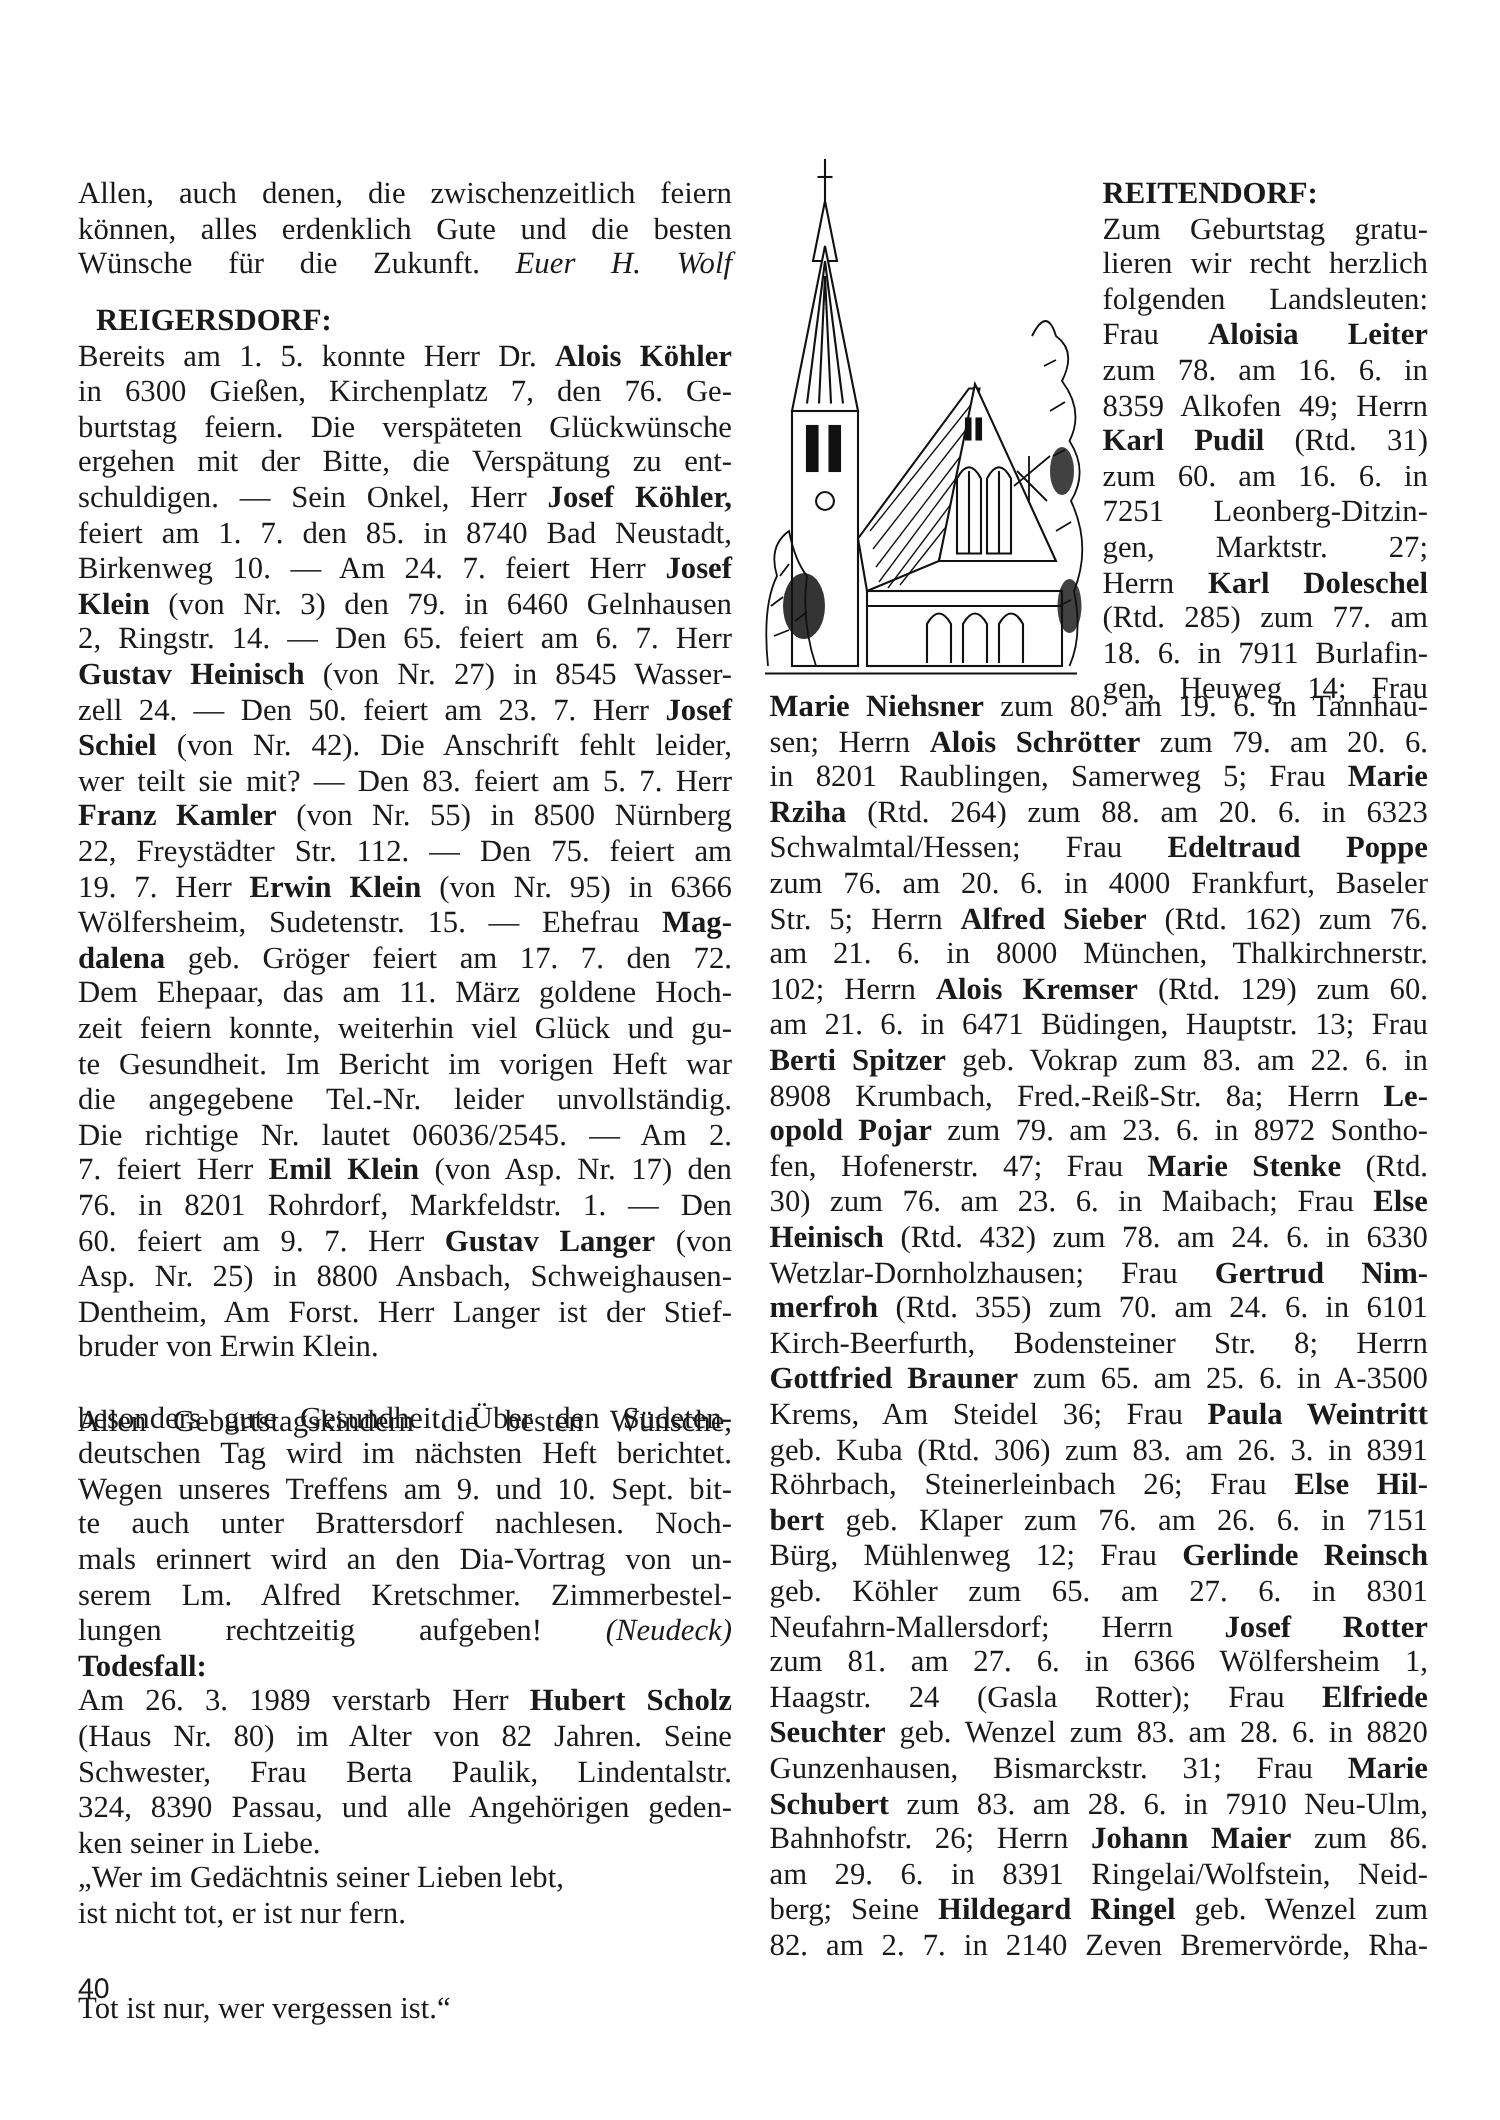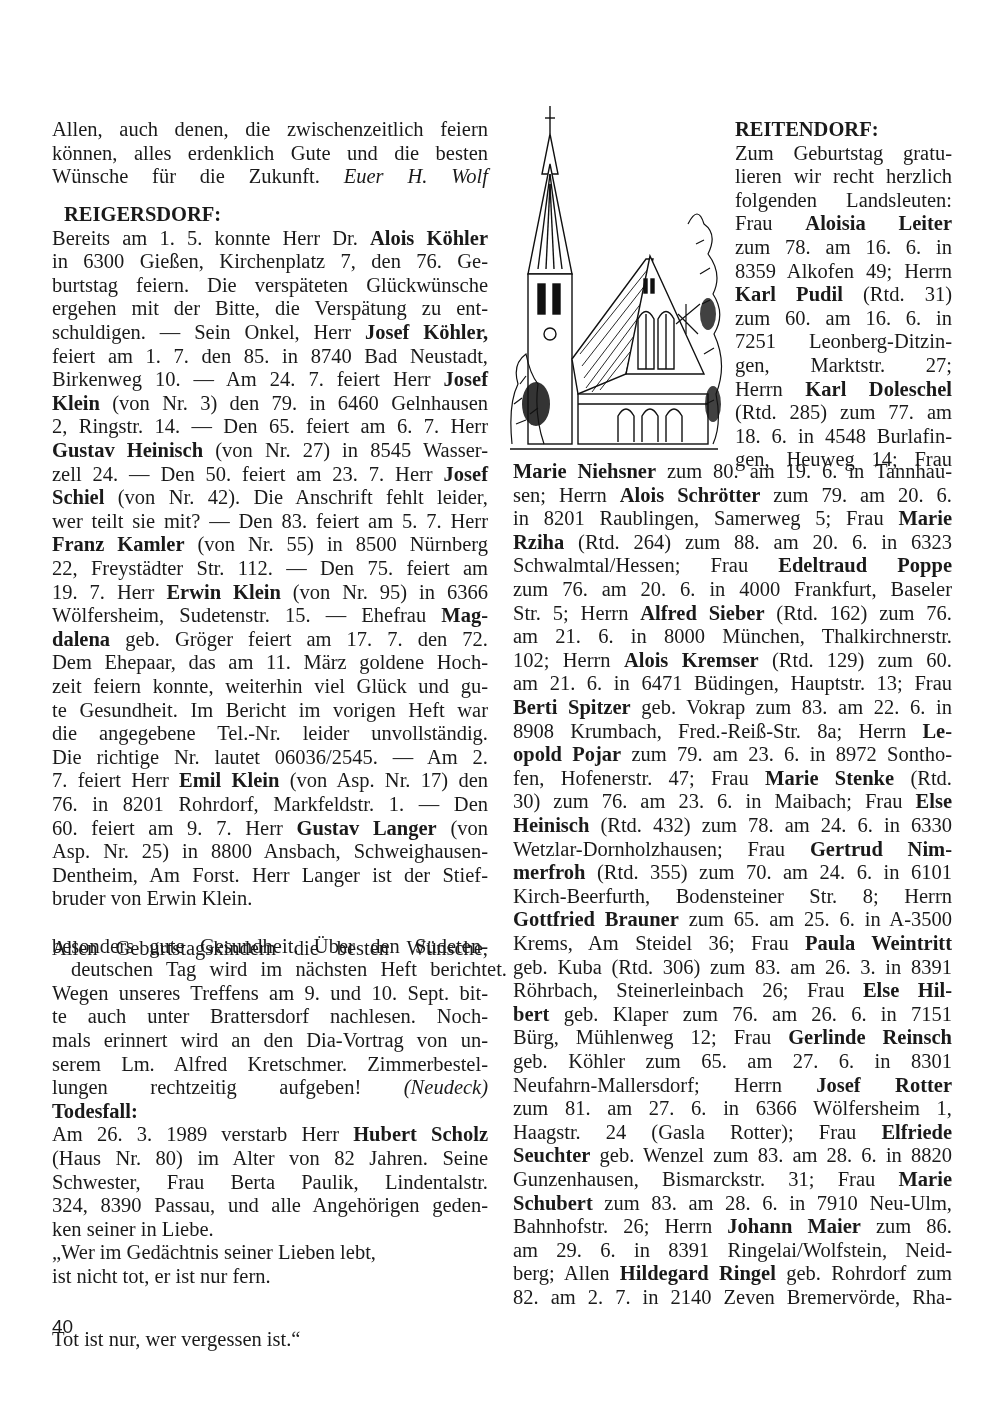--- a/index.html
+++ b/index.html
@@ -46,21 +46,21 @@
     <div class="line" style="left: 52px; top: 721.16px; width: 436px;"><span>die angegebene Tel.-Nr. leider unvollständig.</span></div>
     <div class="line" style="left: 52px; top: 744.76px; width: 436px;"><span>Die richtige Nr. lautet 06036/2545. — Am 2.</span></div>
     <div class="line" style="left: 52px; top: 768.36px; width: 436px;"><span>7. feiert Herr </span><b>Emil Klein</b><span> (von Asp. Nr. 17) den</span></div>
     <div class="line" style="left: 52px; top: 791.96px; width: 436px;"><span>76. in 8201 Rohrdorf, Markfeldstr. 1. — Den</span></div>
     <div class="line" style="left: 52px; top: 815.56px; width: 436px;"><span>60. feiert am 9. 7. Herr </span><b>Gustav Langer</b><span> (von</span></div>
     <div class="line" style="left: 52px; top: 839.16px; width: 436px;"><span>Asp. Nr. 25) in 8800 Ansbach, Schweighausen-</span></div>
     <div class="line" style="left: 52px; top: 862.76px; width: 436px;"><span>Dentheim, Am Forst. Herr Langer ist der Stief-</span></div>
     <div class="line nojust" style="left: 52px; top: 886.36px; width: 436px;"><span>bruder von Erwin Klein.</span></div>
     <div class="line" style="left: 52px; top: 909.96px; width: 436px; margin-top: 26px;"><span>Allen Geburtstagskindern die besten Wünsche,</span></div>
     <div class="line" style="left: 52px; top: 933.56px; width: 436px;"><span>besonders gute Gesundheit. Über den Sudeten-</span></div>
-    <div class="line" style="left: 52px; top: 957.16px; width: 436px; margin-left: 19px;"><span>deutschen Tag wird im nächsten Heft berichtet.</span></div>
+    <div class="line" style="left: 52px; top: 957.16px; width: 436px;"><span>deutschen Tag wird im nächsten Heft berichtet.</span></div>
     <div class="line" style="left: 52px; top: 980.76px; width: 436px;"><span>Wegen unseres Treffens am 9. und 10. Sept. bit-</span></div>
     <div class="line" style="left: 52px; top: 1004.36px; width: 436px;"><span>te auch unter Brattersdorf nachlesen. Noch-</span></div>
     <div class="line" style="left: 52px; top: 1027.96px; width: 436px;"><span>mals erinnert wird an den Dia-Vortrag von un-</span></div>
     <div class="line" style="left: 52px; top: 1051.56px; width: 436px;"><span>serem Lm. Alfred Kretschmer. Zimmerbestel-</span></div>
     <div class="line" style="left: 52px; top: 1075.16px; width: 436px;"><span>lungen rechtzeitig aufgeben!</span> <i>(Neudeck)</i></div>
     <div class="heading" style="left: 52px; top: 1098.76px;"><span>Todesfall:</span></div>
     <div class="line" style="left: 52px; top: 1122.36px; width: 436px;"><span>Am 26. 3. 1989 verstarb Herr </span><b>Hubert Scholz</b></div>
     <div class="line" style="left: 52px; top: 1145.96px; width: 436px;"><span>(Haus Nr. 80) im Alter von 82 Jahren. Seine</span></div>
     <div class="line" style="left: 52px; top: 1169.56px; width: 436px;"><span>Schwester, Frau Berta Paulik, Lindentalstr.</span></div>
     <div class="line" style="left: 52px; top: 1193.16px; width: 436px;"><span>324, 8390 Passau, und alle Angehörigen geden-</span></div>
@@ -76,21 +76,21 @@
     <div class="line" style="left: 735px; top: 187.8px; width: 217px;"><span>folgenden Landsleuten:</span></div>
     <div class="line" style="left: 735px; top: 211.4px; width: 217px;"><span>Frau </span><b>Aloisia</b> <b>Leiter</b></div>
     <div class="line" style="left: 735px; top: 235px; width: 217px;"><span>zum 78. am 16. 6. in</span></div>
     <div class="line" style="left: 735px; top: 258.6px; width: 217px;"><span>8359 Alkofen 49; Herrn</span></div>
     <div class="line" style="left: 735px; top: 282.2px; width: 217px;"><b>Karl Pudil</b><span> (Rtd. 31)</span></div>
     <div class="line" style="left: 735px; top: 305.8px; width: 217px;"><span>zum 60. am 16. 6. in</span></div>
     <div class="line" style="left: 735px; top: 329.4px; width: 217px;"><span>7251 Leonberg-Ditzin-</span></div>
     <div class="line" style="left: 735px; top: 353px; width: 217px;"><span>gen, Marktstr. 27;</span></div>
     <div class="line" style="left: 735px; top: 376.6px; width: 217px;"><span>Herrn </span><b>Karl Doleschel</b></div>
     <div class="line" style="left: 735px; top: 400.2px; width: 217px;"><span>(Rtd. 285) zum 77. am</span></div>
-    <div class="line" style="left: 735px; top: 423.8px; width: 217px;"><span>18. 6. in 4548 Burlafin-</span></div>
+    <div class="line" style="left: 735px; top: 423.8px; width: 217px;"><span>18. 6. in 7911 Burlafin-</span></div>
     <div class="line" style="left: 735px; top: 447.4px; width: 217px;"><span>gen, Heuweg 14; Frau</span></div>
   </div>
 <div id="right-wide">
     <div class="line" style="left: 513px; top: 459px; width: 439px;"><b>Marie Niehsner</b><span> zum 80. am 19. 6. in Tannhau-</span></div>
     <div class="line" style="left: 513px; top: 482.6px; width: 439px;"><span>sen; Herrn </span><b>Alois Schrötter</b><span> zum 79. am 20. 6.</span></div>
     <div class="line" style="left: 513px; top: 506.2px; width: 439px;"><span>in 8201 Raublingen, Samerweg 5; Frau </span><b>Marie</b></div>
     <div class="line" style="left: 513px; top: 529.8px; width: 439px;"><b>Rziha</b><span> (Rtd. 264) zum 88. am 20. 6. in 6323</span></div>
     <div class="line" style="left: 513px; top: 553.4px; width: 439px;"><span>Schwalmtal/Hessen; Frau </span><b>Edeltraud Poppe</b></div>
     <div class="line" style="left: 513px; top: 577px; width: 439px;"><span>zum 76. am 20. 6. in 4000 Frankfurt, Baseler</span></div>
     <div class="line" style="left: 513px; top: 600.6px; width: 439px;"><span>Str. 5; Herrn </span><b>Alfred Sieber</b><span> (Rtd. 162) zum 76.</span></div>
@@ -114,21 +114,21 @@
     <div class="line" style="left: 513px; top: 1025.4px; width: 439px;"><span>Bürg, Mühlenweg 12; Frau </span><b>Gerlinde Reinsch</b></div>
     <div class="line" style="left: 513px; top: 1049px; width: 439px;"><span>geb. Köhler zum 65. am 27. 6. in 8301</span></div>
     <div class="line" style="left: 513px; top: 1072.6px; width: 439px;"><span>Neufahrn-Mallersdorf; Herrn </span><b>Josef Rotter</b></div>
     <div class="line" style="left: 513px; top: 1096.2px; width: 439px;"><span>zum 81. am 27. 6. in 6366 Wölfersheim 1,</span></div>
     <div class="line" style="left: 513px; top: 1119.8px; width: 439px;"><span>Haagstr. 24 (Gasla Rotter); Frau </span><b>Elfriede</b></div>
     <div class="line" style="left: 513px; top: 1143.4px; width: 439px;"><b>Seuchter</b><span> geb. Wenzel zum 83. am 28. 6. in 8820</span></div>
     <div class="line" style="left: 513px; top: 1167px; width: 439px;"><span>Gunzenhausen, Bismarckstr. 31; Frau </span><b>Marie</b></div>
     <div class="line" style="left: 513px; top: 1190.6px; width: 439px;"><b>Schubert</b><span> zum 83. am 28. 6. in 7910 Neu-Ulm,</span></div>
     <div class="line" style="left: 513px; top: 1214.2px; width: 439px;"><span>Bahnhofstr. 26; Herrn </span><b>Johann Maier</b><span> zum 86.</span></div>
     <div class="line" style="left: 513px; top: 1237.8px; width: 439px;"><span>am 29. 6. in 8391 Ringelai/Wolfstein, Neid-</span></div>
-    <div class="line" style="left: 513px; top: 1261.4px; width: 439px;"><span>berg; Allen </span><b>Hildegard Ringel</b><span> geb. Rohrdorf zum</span></div>
+    <div class="line" style="left: 513px; top: 1261.4px; width: 439px;"><span>berg; Seine </span><b>Hildegard Ringel</b><span> geb. Wenzel zum</span></div>
     <div class="line" style="left: 513px; top: 1285px; width: 439px;"><span>82. am 2. 7. in 2140 Zeven Bremervörde, Rha-</span></div>
   </div>
 
 <svg class="illus" style="left:508px; top:104px;" width="222" height="360" viewBox="0 0 222 360">
   <g stroke="#111" fill="none" stroke-width="1.4">
 
     <line x1="42" y1="2" x2="42" y2="30"></line>
     <line x1="37" y1="14" x2="47" y2="14"></line>
     <polygon points="42,30 34,70 50,70" fill="#fff"></polygon>
     <polygon points="42,60 20,170 64,170" fill="#fff"></polygon>

